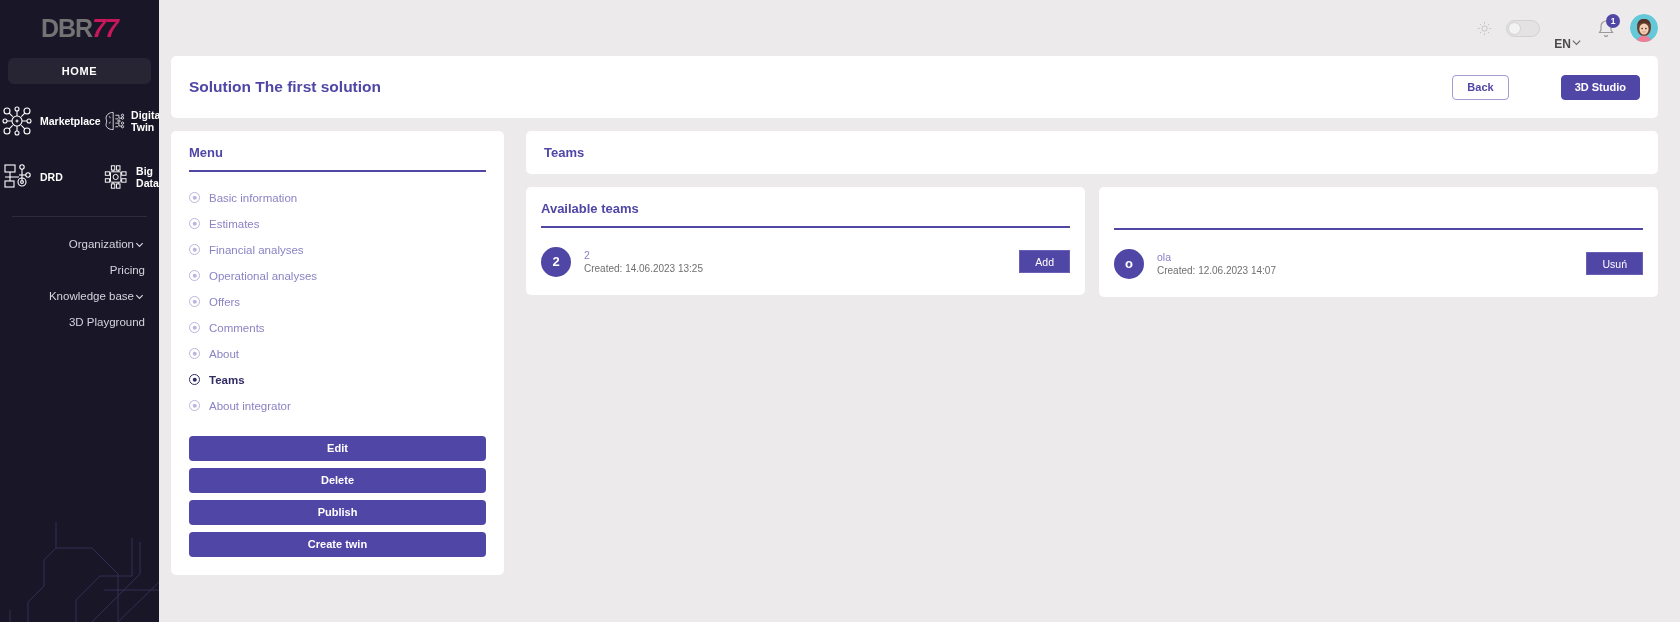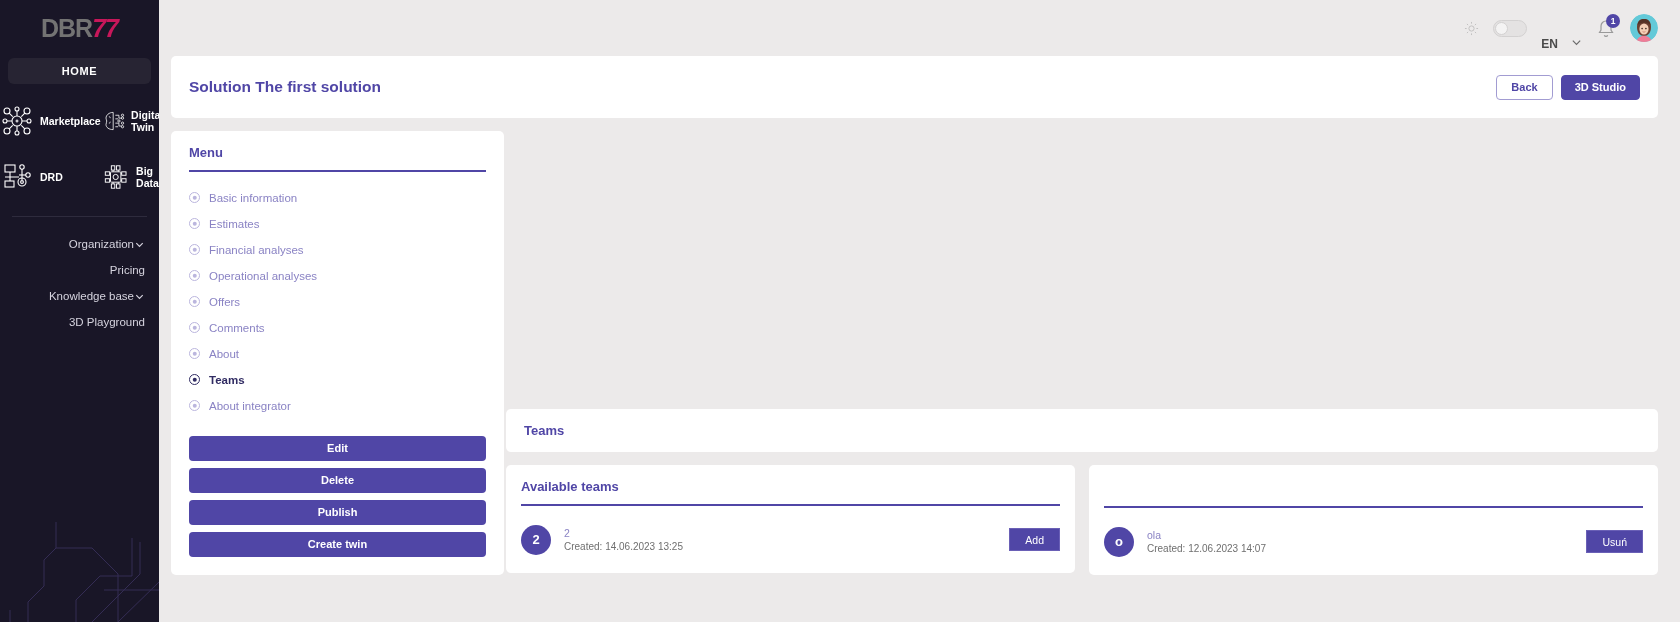--- a/index.html
+++ b/index.html
@@ -46,44 +46,44 @@
   }
   .sun { width: 15px; height: 15px; opacity: .45; }
   .toggle {
     width: 34px; height: 17px; border-radius: 9px; background: #e4e2e2;
     border: 1px solid #d3d1d1; position: relative; cursor: pointer;
   }
   .toggle .knob {
     position: absolute; left: 1px; top: 1px; width: 13px; height: 13px;
     border-radius: 50%; background: #f4f3f3; border: 1px solid #d3d1d1;
   }
-  .lang { display: flex; align-items: flex-start; gap: 13px; color: #4b4b4b; font-size: 12px; font-weight: 600; cursor: pointer; margin-top: 32px; }
+  .lang { display: flex; align-items: flex-start; gap: 0; color: #4b4b4b; font-size: 12px; font-weight: 600; cursor: pointer; margin-top: 32px; }
   .bell-wrap { position: relative; width: 20px; height: 22px; cursor: pointer; }
   .badge {
     position: absolute; right: -4px; top: -3px; width: 14px; height: 14px; border-radius: 50%;
     background: #5046a6; color: #fff; font-size: 8.5px; font-weight: 700;
     display: flex; align-items: center; justify-content: center;
   }
   .avatar { width: 28px; height: 28px; border-radius: 50%; overflow: hidden; cursor: pointer; flex: 0 0 28px; }
 
   .content { flex: 1; padding: 0 22px 0 12px; min-height: 0; }
 
   .titlecard {
     background: #fff; border-radius: 5px; height: 62px;
     display: flex; align-items: center; justify-content: space-between;
     padding: 0 18px 0 18px;
   }
   .ptitle { color: #5046a6; font-size: 15.5px; font-weight: 700; }
   .tbtns { display: flex; align-items: center; gap: 8px; }
   .btn { height: 25px; border-radius: 4px; font-size: 11px; font-weight: 700; cursor: pointer;
          display: flex; align-items: center; justify-content: center; padding: 0 14px; }
   .btn-outline { border: 1px solid #a29cd2; color: #5046a6; background: #fff; }
-  .btn-solid { background: #5046a6; color: #fff; border: 1px solid #5046a6; padding: 0 13px; }
-
-  .cols { display: flex; gap: 2px; margin-top: 13px; align-items: flex-end; }
+  .btn-solid { background: #5046a6; color: #fff; border: 1px solid #5046a6; padding: 0 13px; margin-left: 44px; }
+
+  .cols { display: flex; gap: 22px; margin-top: 13px; align-items: flex-start; }
 
   
   .menucard { width: 333px; flex: 0 0 333px; background: #fff; border-radius: 5px; padding: 14px 18px 18px 18px; }
   .card-h { color: #5046a6; font-size: 13px; font-weight: 700; }
   .card-rule { height: 1.5px; background: #5046a6; margin-top: 10px; }
   .mitems { margin-top: 13px; }
   .mitem { display: flex; align-items: center; gap: 9px; height: 26px; cursor: pointer; }
   .mitem .lbl { color: #8a83c4; font-size: 11.5px; }
   .mitem.active .lbl { color: #312c63; font-weight: 700; }
   .radio { width: 11px; height: 11px; border-radius: 50%; border: 1.3px solid #bbb6de; position: relative; flex: 0 0 11px; }

